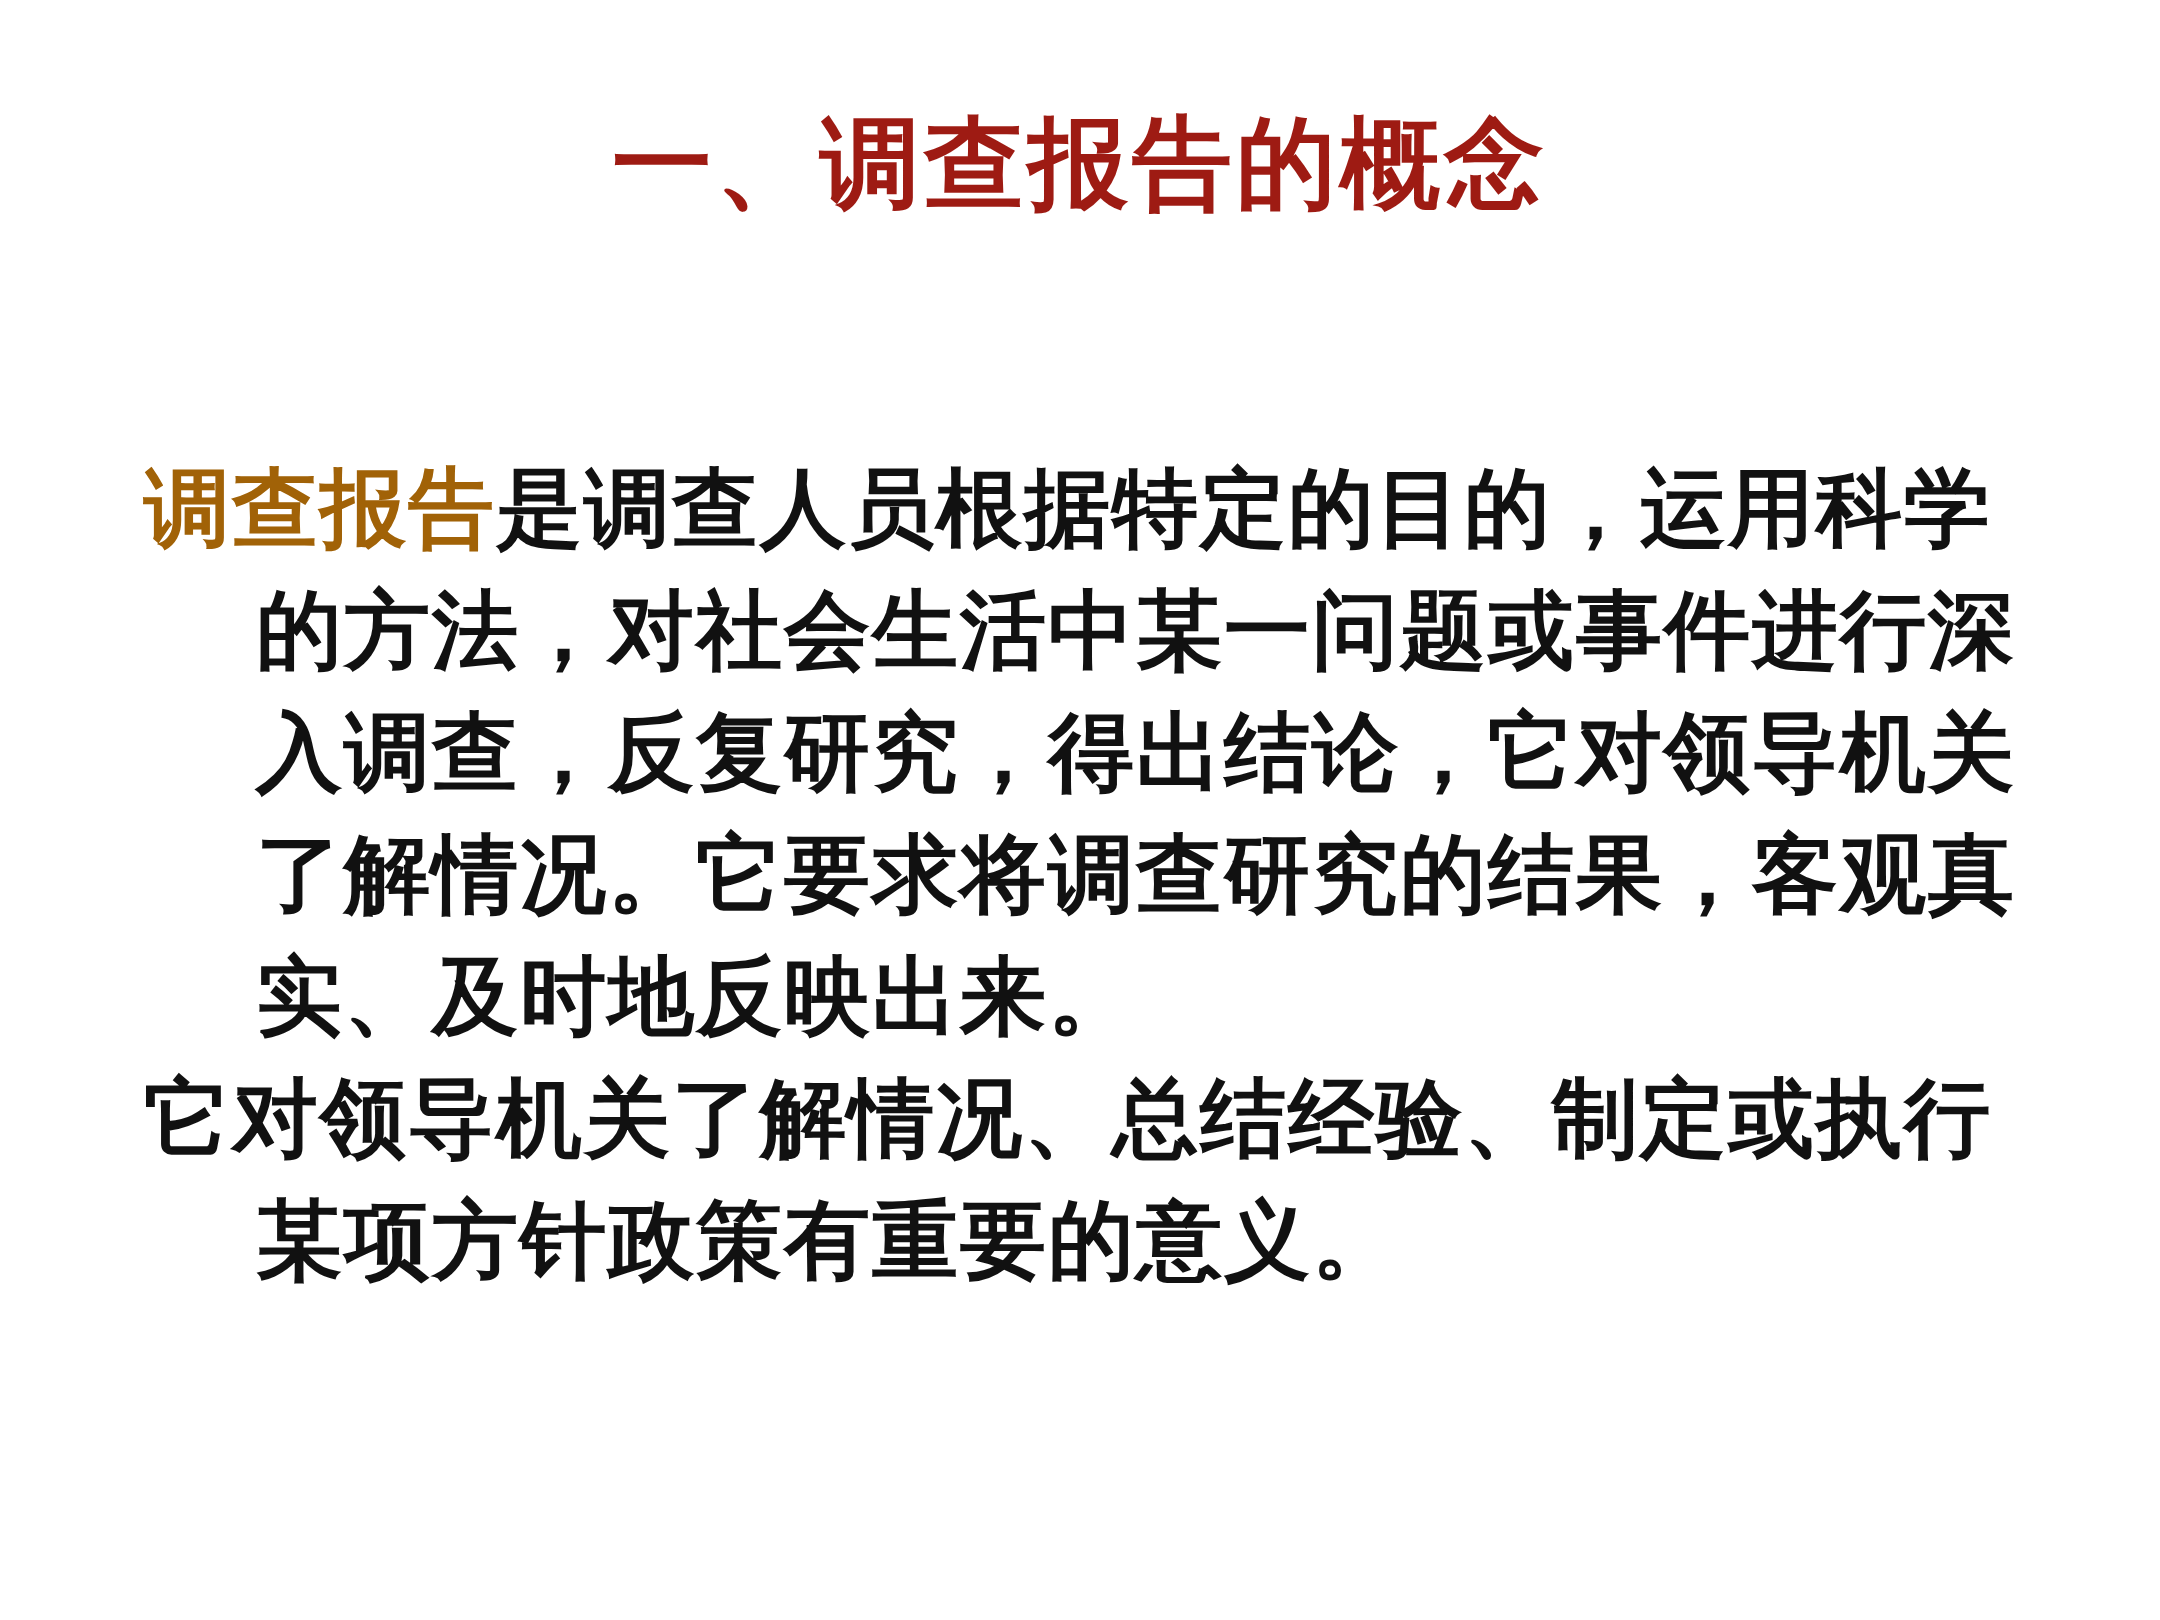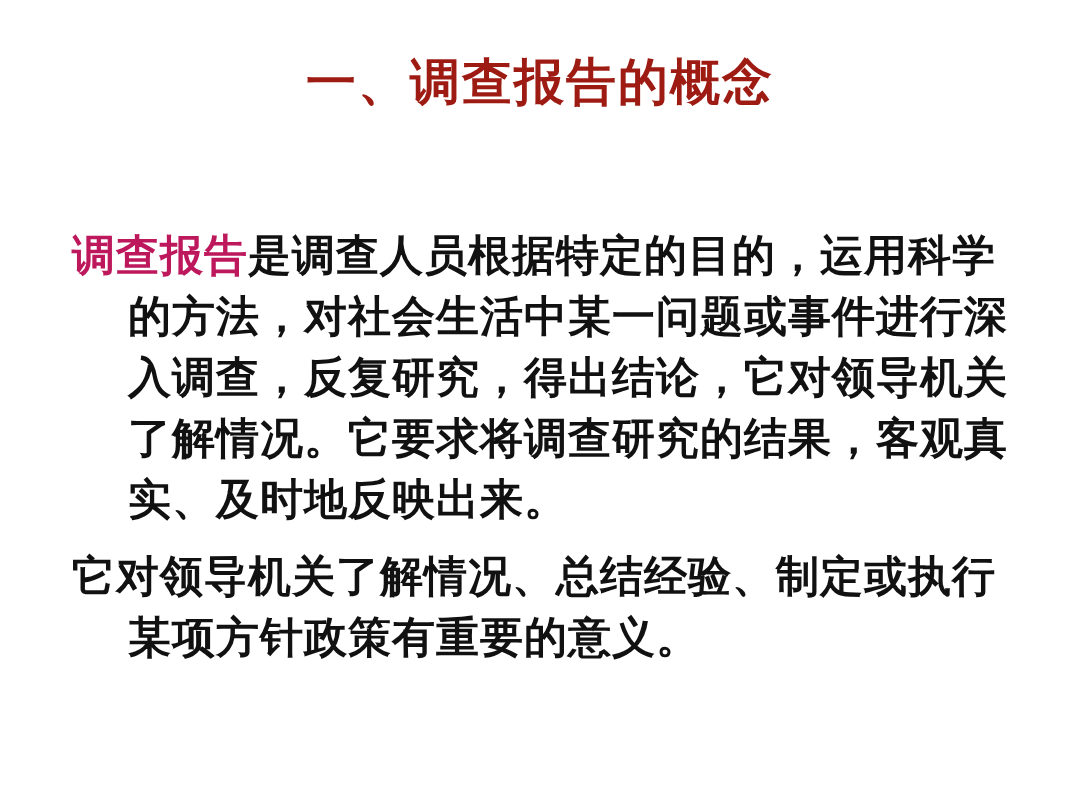--- a/index.html
+++ b/index.html
@@ -43,29 +43,29 @@
     font-size: 43px;
     line-height: 1.42;
     color: #111111;
     font-weight: 700;
     text-indent: 0;
     margin: 0;
     font-family: "DejaVu Serif", "Liberation Serif", serif;
     letter-spacing: 1px;
   }
   .para + .para {
-    margin-top: 16px;
+    margin-top: 0px;
   }
   
   .hang {
     padding-left: 56px;
     text-indent: -56px;
   }
   .kw {
-    color: #be185d;
+    color: #a16207;
   }
 </style>
 </head>
 <body>
 
 <div class="slide">
 
   <div class="slide-title">一、调查报告的概念</div>
 
   <div class="body-block">

